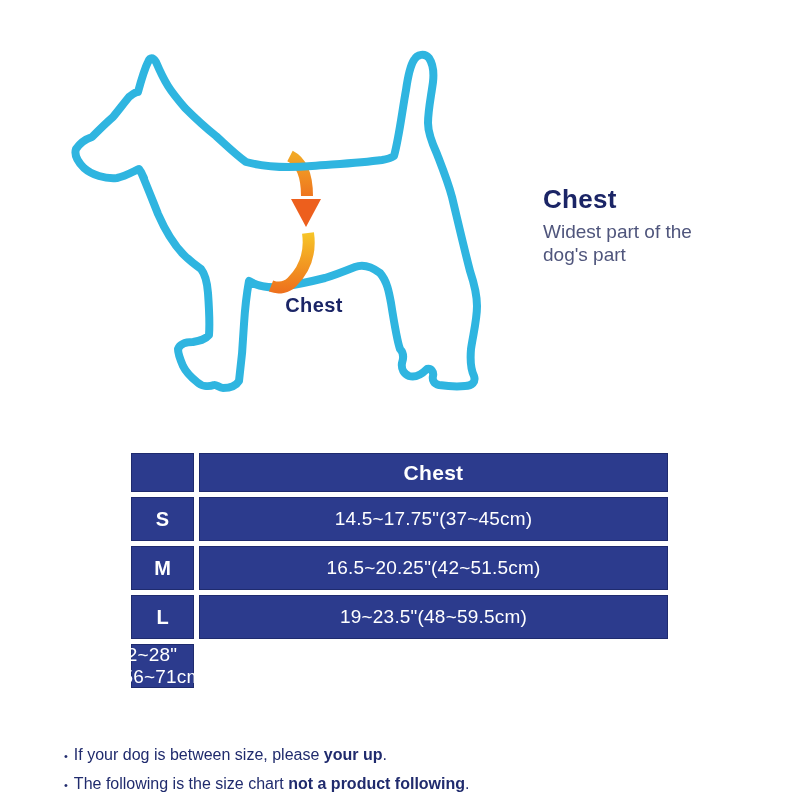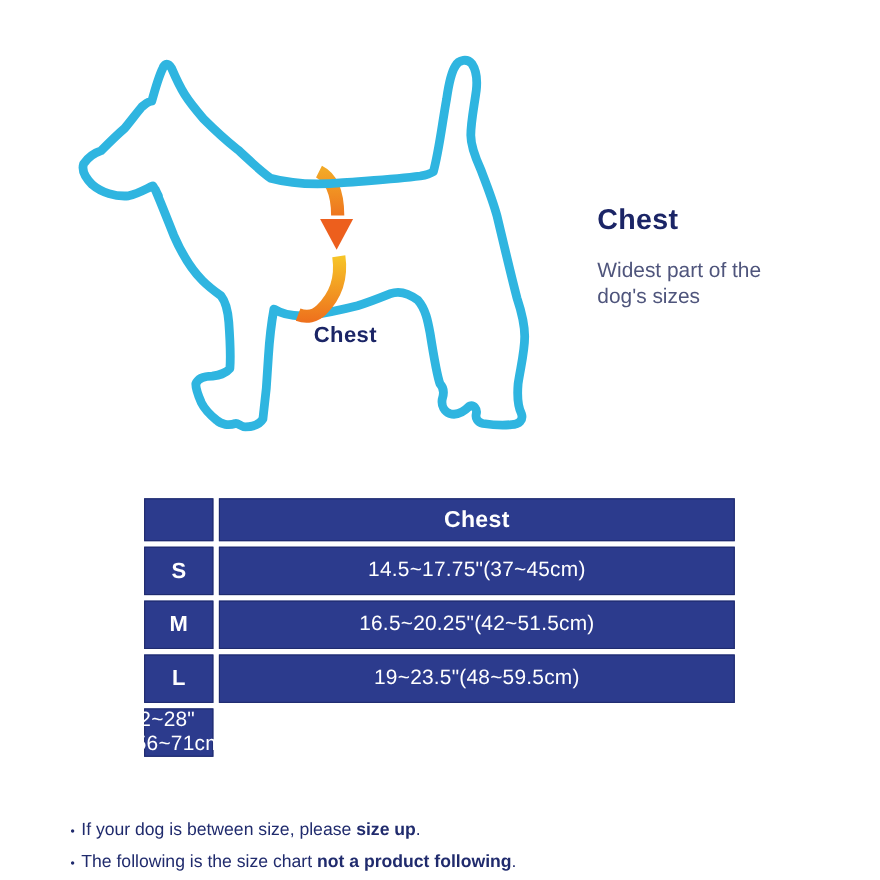--- a/index.html
+++ b/index.html
@@ -6,21 +6,21 @@
   body{width:800px;height:800px;font-family:"Liberation Sans",sans-serif;}
   .page{position:relative;width:800px;height:800px;background:#ffffff;overflow:hidden;}
 
   .dog-svg{position:absolute;left:0;top:0;}
 
   .il-label{position:absolute;left:276px;top:294px;width:76px;text-align:center;
     font-size:20px;font-weight:600;color:#1B2566;letter-spacing:.4px;}
 
   .callout{position:absolute;left:543px;top:184px;width:190px;}
   .callout-title{font-size:26px;font-weight:700;color:#1B2566;letter-spacing:.3px;}
-  .callout-sub{margin-top:20px;font-size:19px;line-height:23px;color:#4F557C;}
+  .callout-sub{margin-top:5px;font-size:19px;line-height:23px;color:#4F557C;}
 
   .size-table{position:absolute;left:131px;top:453px;width:537px;
     display:grid;grid-template-columns:63px 1fr;grid-template-rows:39px 44px 44px 44px 44px;gap:5px;}
   .cell{background:#2C3B8D;border:1px solid #1F2B6E;box-sizing:border-box;
     display:flex;align-items:center;justify-content:center;color:#FFFFFF;}
   .cell.header{font-weight:700;font-size:21px;letter-spacing:.3px;}
   .cell.size{font-weight:700;font-size:20px;}
   .cell.value{font-size:19px;letter-spacing:.2px;}
 
   .notes{position:absolute;left:64px;top:746px;font-size:16px;color:#202B6D;}
@@ -109,21 +109,21 @@
 
     <path d="M 308 233 C 311 254 305 269 292 282 C 287 287 279 289 271 286" fill="none" stroke="url(#gradBottom)" stroke-width="12"></path>
   </svg>
 
   <div class="il-label">Chest</div>
 
   <div class="callout">
     <div class="callout-title">Chest</div>
     <div class="callout-sub">
       <span>Widest part of the</span><br>
-      <span>dog's sizes</span>
+      <span>dog's part</span>
     </div>
   </div>
 
   <div class="size-table">
     <div class="cell corner"></div>
     <div class="cell header">Chest</div>
 
     <div class="cell size">S</div>
     <div class="cell value">14.5~17.75"(37~45cm)</div>
 
@@ -131,20 +131,20 @@
     <div class="cell value">16.5~20.25"(42~51.5cm)</div>
 
     <div class="cell size">L</div>
     <div class="cell value">19~23.5"(48~59.5cm)</div>
 
     <div class="cell value">22~28"(56~71cm)</div>
   </div>
 
   <div class="notes">
     <div class="note">
-      <span class="bullet">•</span><span>If your dog is between size, please </span><b>size up</b><span>.</span>
+      <span class="bullet">•</span><span>If your dog is between size, please </span><b>your up</b><span>.</span>
     </div>
     <div class="note">
       <span class="bullet">•</span><span>The following is the size chart </span><b>not a product following</b><span>.</span>
     </div>
   </div>
 
 </div>
 
 </body></html>

